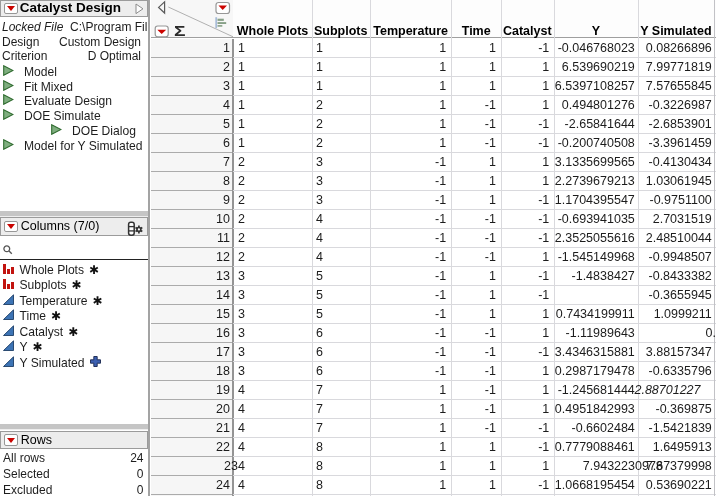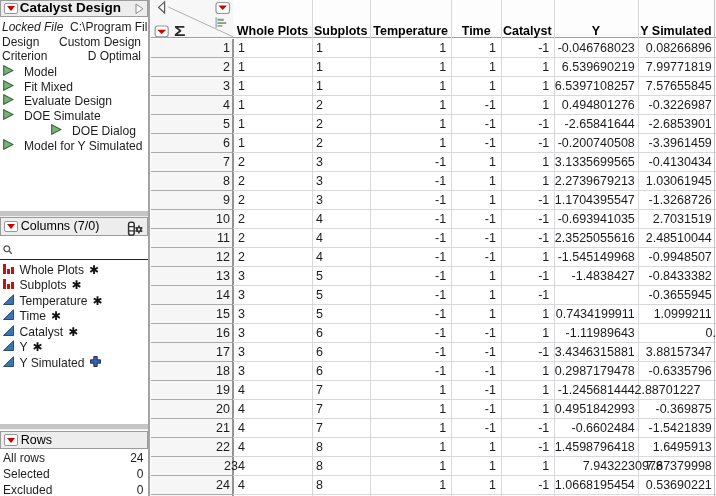--- a/index.html
+++ b/index.html
@@ -270,21 +270,21 @@
         <div class="dc num" style="left:402.5px;width:81.3px;">2.2739679213</div>
         <div class="dc num" style="left:487.3px;width:73.5px;">1.03061945</div>
       </div>
       <div class="drow" style="top:152px;left:0;width:565px;">
         <div class="dc " style="left:87px;width:69px;">2</div>
         <div class="dc " style="left:165px;width:50px;">3</div>
         <div class="dc num" style="left:219px;width:76.1px;">-1</div>
         <div class="dc num" style="left:300.3px;width:44.7px;">1</div>
         <div class="dc num" style="left:350.1px;width:48.2px;">-1</div>
         <div class="dc num" style="left:402.5px;width:81.3px;">1.1704395547</div>
-        <div class="dc num" style="left:487.3px;width:73.5px;">-1.3268726</div>
+        <div class="dc num" style="left:487.3px;width:73.5px;">-0.9751100</div>
       </div>
       <div class="drow" style="top:171px;left:0;width:565px;">
         <div class="dc " style="left:87px;width:69px;">2</div>
         <div class="dc " style="left:165px;width:50px;">4</div>
         <div class="dc num" style="left:219px;width:76.1px;">-1</div>
         <div class="dc num" style="left:300.3px;width:44.7px;">-1</div>
         <div class="dc num" style="left:350.1px;width:48.2px;">-1</div>
         <div class="dc num" style="left:402.5px;width:81.3px;">-0.693941035</div>
         <div class="dc num" style="left:487.3px;width:73.5px;">2.7031519</div>
       </div>
@@ -359,21 +359,21 @@
         <div class="dc num" style="left:402.5px;width:81.3px;">0.2987179478</div>
         <div class="dc num" style="left:487.3px;width:73.5px;">-0.6335796</div>
       </div>
       <div class="drow" style="top:342px;left:0;width:565px;">
         <div class="dc " style="left:87px;width:69px;">4</div>
         <div class="dc " style="left:165px;width:50px;">7</div>
         <div class="dc num" style="left:219px;width:76.1px;">1</div>
         <div class="dc num" style="left:300.3px;width:44.7px;">-1</div>
         <div class="dc num" style="left:350.1px;width:48.2px;">1</div>
         <div class="dc num" style="left:402.5px;width:81.3px;">-1.245681444</div>
-        <div class="dc num" style="left:476px;width:73.5px;">2.88701227</div>
+        <div class="dc num" style="left:476px;width:73.5px;font-style:italic;">2.88701227</div>
       </div>
       <div class="drow" style="top:361px;left:0;width:565px;">
         <div class="dc " style="left:87px;width:69px;">4</div>
         <div class="dc " style="left:165px;width:50px;">7</div>
         <div class="dc num" style="left:219px;width:76.1px;">1</div>
         <div class="dc num" style="left:300.3px;width:44.7px;">-1</div>
         <div class="dc num" style="left:350.1px;width:48.2px;">1</div>
         <div class="dc num" style="left:402.5px;width:81.3px;">0.4951842993</div>
         <div class="dc num" style="left:487.3px;width:73.5px;">-0.369875</div>
       </div>
@@ -385,21 +385,21 @@
         <div class="dc num" style="left:350.1px;width:48.2px;">-1</div>
         <div class="dc num" style="left:402.5px;width:81.3px;">-0.6602484</div>
         <div class="dc num" style="left:487.3px;width:73.5px;">-1.5421839</div>
       </div>
       <div class="drow" style="top:399px;left:0;width:565px;">
         <div class="dc " style="left:87px;width:69px;">4</div>
         <div class="dc " style="left:165px;width:50px;">8</div>
         <div class="dc num" style="left:219px;width:76.1px;">1</div>
         <div class="dc num" style="left:300.3px;width:44.7px;">1</div>
         <div class="dc num" style="left:350.1px;width:48.2px;">-1</div>
-        <div class="dc num" style="left:402.5px;width:81.3px;">1.4598796418</div>
+        <div class="dc num" style="left:402.5px;width:81.3px;">0.7779088461</div>
         <div class="dc num" style="left:487.3px;width:73.5px;">1.6495913</div>
       </div>
       <div class="drow" style="top:418px;left:0;width:565px;">
         <div class="dc " style="left:87px;width:69px;">4</div>
         <div class="dc " style="left:165px;width:50px;">8</div>
         <div class="dc num" style="left:219px;width:76.1px;">1</div>
         <div class="dc num" style="left:300.3px;width:44.7px;">1</div>
         <div class="dc num" style="left:350.1px;width:48.2px;">1</div>
         <div class="dc num" style="left:402.5px;width:81.3px;padding-left:28px;">7.9432230978</div>
         <div class="dc num" style="left:487.3px;width:73.5px;">7.67379998</div>

